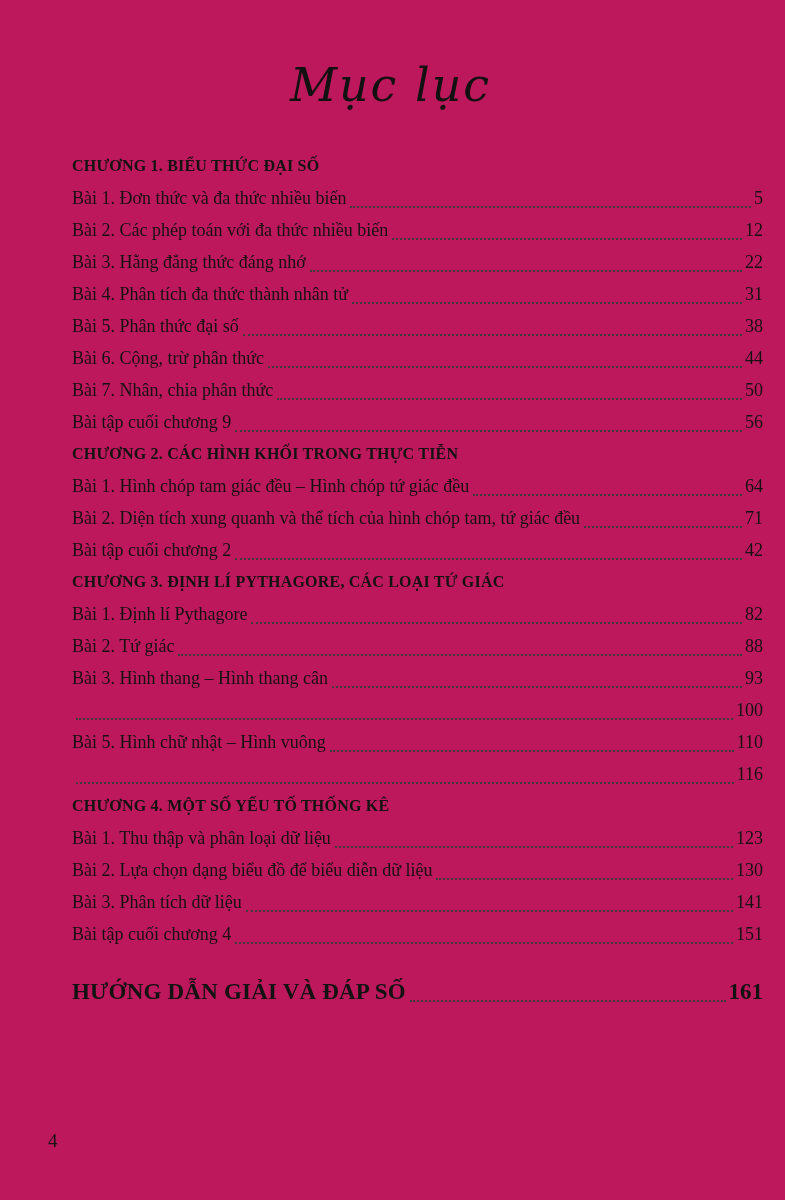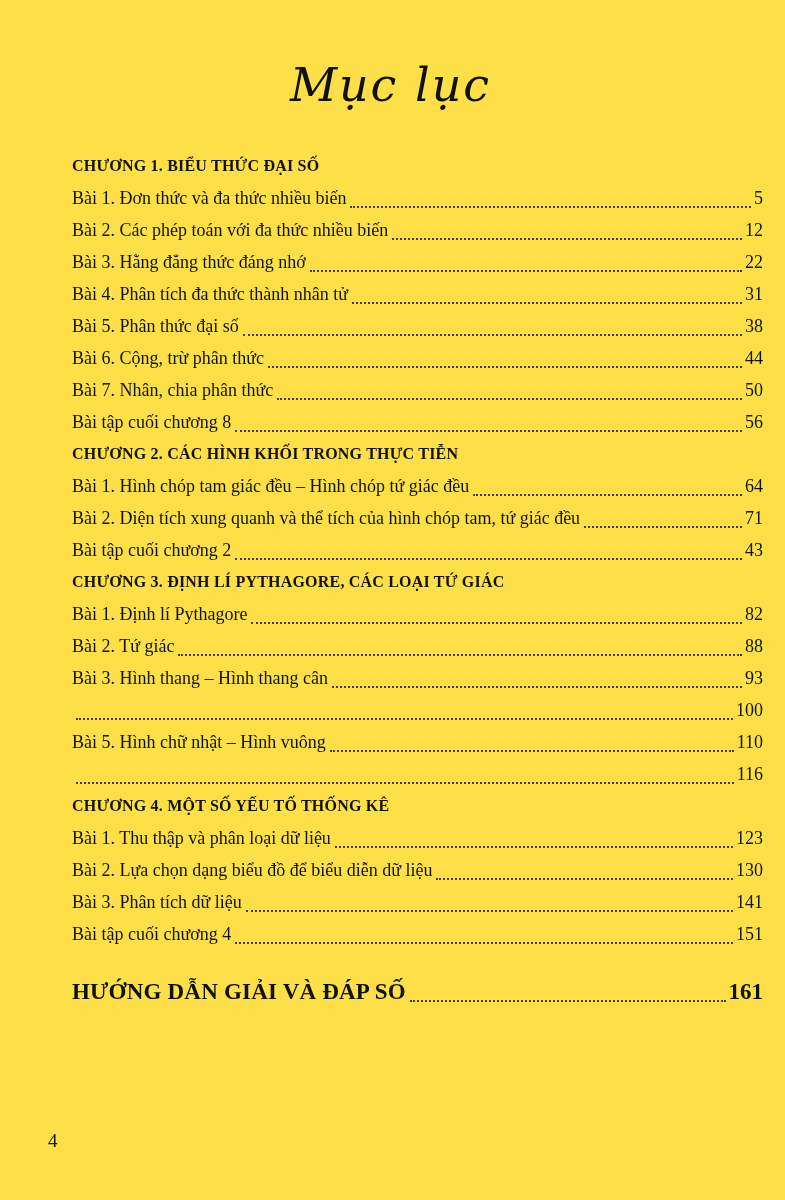--- a/index.html
+++ b/index.html
@@ -5,21 +5,21 @@
   html, body {
     margin: 0;
     padding: 0;
     background: #e8e8e8;
   }
   .sheet {
     position: relative;
     width: 785px;
     height: 1200px;
     margin: 0 auto;
-    background: #fde047;
+    background: #be185d;
     box-sizing: border-box;
     padding: 58px 22px 0 48px;
     font-family: "Liberation Serif", "DejaVu Serif", serif;
     color: #121212;
     overflow: hidden;
   }
   .title {
     margin: 0 30px 38px 0;
     text-align: center;
     font-family: "DejaVu Serif", serif;
@@ -112,39 +112,39 @@
         <span class="entry-label">Bài 6. Cộng, trừ phân thức</span>
         <span class="leader"></span>
         <span class="entry-page">44</span>
       </div>
       <div class="entry">
         <span class="entry-label">Bài 7. Nhân, chia phân thức</span>
         <span class="leader"></span>
         <span class="entry-page">50</span>
       </div>
       <div class="entry">
-        <span class="entry-label">Bài tập cuối chương 8</span>
+        <span class="entry-label">Bài tập cuối chương 9</span>
         <span class="leader"></span>
         <span class="entry-page">56</span>
       </div>
       <div class="chapter-heading">CHƯƠNG 2.  CÁC HÌNH KHỐI TRONG THỰC TIỄN</div>
       <div class="entry">
         <span class="entry-label">Bài 1. Hình chóp tam giác đều – Hình chóp tứ giác đều</span>
         <span class="leader"></span>
         <span class="entry-page">64</span>
       </div>
       <div class="entry">
         <span class="entry-label">Bài 2. Diện tích xung quanh và thể tích của hình chóp tam, tứ giác đều</span>
         <span class="leader"></span>
         <span class="entry-page">71</span>
       </div>
       <div class="entry">
         <span class="entry-label">Bài tập cuối chương 2</span>
         <span class="leader"></span>
-        <span class="entry-page">43</span>
+        <span class="entry-page">42</span>
       </div>
       <div class="chapter-heading">CHƯƠNG 3.  ĐỊNH LÍ PYTHAGORE, CÁC LOẠI TỨ GIÁC</div>
       <div class="entry">
         <span class="entry-label">Bài 1. Định lí Pythagore</span>
         <span class="leader"></span>
         <span class="entry-page">82</span>
       </div>
       <div class="entry">
         <span class="entry-label">Bài 2. Tứ giác</span>
         <span class="leader"></span>

